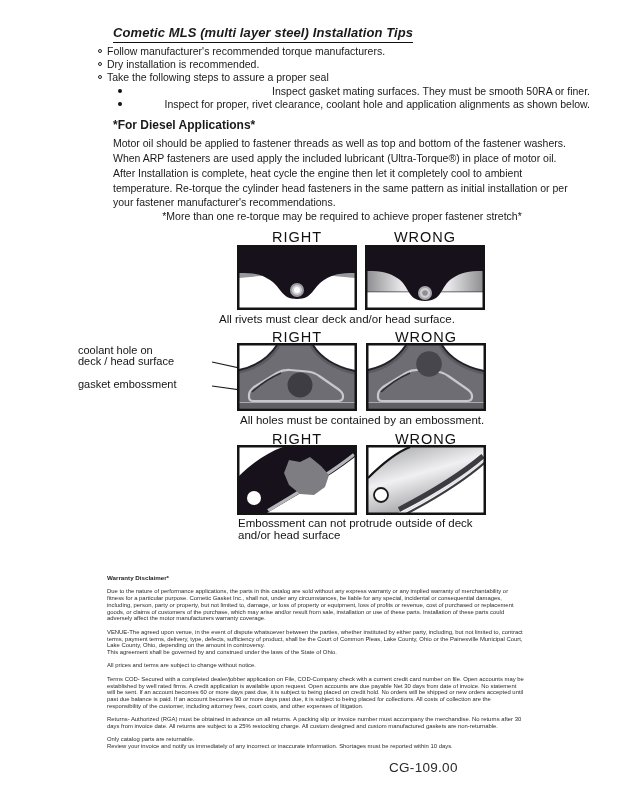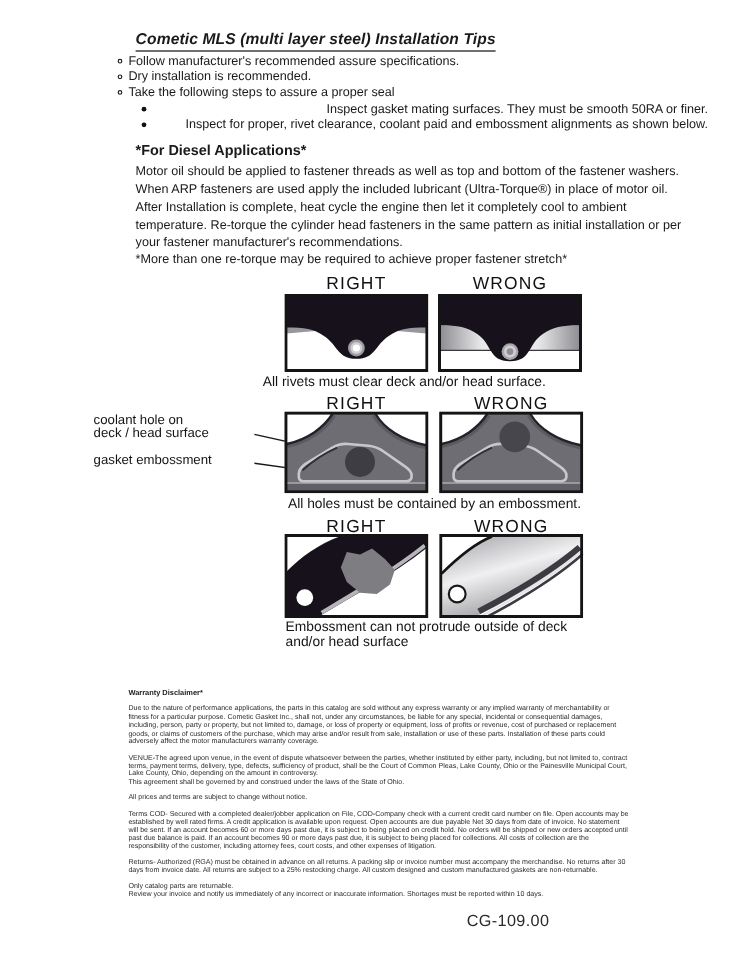--- a/index.html
+++ b/index.html
@@ -17,56 +17,56 @@
   }
   .tips { left:98px; top:45px; width:492px; font-size:10.5px; line-height:13.2px; }
   .tip-row { display:flex; align-items:flex-start; }
   .tip-row.sub { padding-left:20px;justify-content:space-between; }
   .ob { width:4px; height:4px; border:1px solid #222; border-radius:50%;
         display:inline-block; margin:4px 5px 0 0; flex:0 0 auto; }
   .fb { width:4px; height:4px; background:#111; border-radius:50%;
         display:inline-block; margin:4.5px 5px 0 0; flex:0 0 auto; }
   .diesel-h { left:113px; top:118px; font-size:12px; font-weight:bold; }
   .para { left:113px; width:458px; font-size:10.5px; line-height:14.6px; }
-  .p1 { top:136px; } .p2 { top:166px; } .p3 { top:209px; }
+  .p1 { top:136px; } .p2 { top:166px; } .p3 { top:209px;text-align:center; }
   .dlabel { width:120px; text-align:center; font-size:14.5px; letter-spacing:1px; color:#111; }
   .cap { font-size:11.5px; line-height:12.5px; color:#141414; }
   .callouts { left:78px; width:132px; text-align:left; font-size:11px; line-height:11px; color:#141414; }
   .legal { left:107px; top:575px; width:418px; font-size:5.9px; line-height:6.8px; color:#2b2b2b; }
   .legal .lh { font-size:6.2px; font-weight:bold; margin-bottom:6.5px; color:#1c1c1c; }
   .lp { margin-bottom:6.5px; }
   .lp.tight { margin-bottom:0; }
   .code { left:389px; top:760px; font-size:13.5px; letter-spacing:0.3px; color:#2a2a2a; }
   svg.panel { display:block; }
 </style>
 </head>
 <body>
 
 <div class="abs title">Cometic MLS (multi layer steel) Installation Tips</div>
 
 <div class="abs tips">
   <div class="tip-row">
     <span class="ob"></span>
-    <span>Follow manufacturer's recommended assure specifications.</span>
+    <span>Follow manufacturer's recommended torque manufacturers.</span>
   </div>
   <div class="tip-row">
     <span class="ob"></span>
     <span>Dry installation is recommended.</span>
   </div>
   <div class="tip-row">
     <span class="ob"></span>
     <span>Take the following steps to assure a proper seal</span>
   </div>
   <div class="tip-row sub">
     <span class="fb"></span>
     <span>Inspect gasket mating surfaces.  They must be smooth 50RA or finer.</span>
   </div>
   <div class="tip-row sub">
     <span class="fb"></span>
-    <span>Inspect for proper, rivet clearance, coolant paid and embossment alignments as shown below.</span>
+    <span>Inspect for proper, rivet clearance, coolant hole and application alignments as shown below.</span>
   </div>
 </div>
 
 <div class="abs diesel-h">*For Diesel Applications*</div>
 <div class="abs para p1">Motor oil should be applied to fastener threads as well as top and bottom of the fastener washers. When ARP fasteners are used apply the included lubricant (Ultra-Torque®) in place of motor oil.</div>
 <div class="abs para p2">After Installation is complete, heat cycle the engine then let it completely cool to ambient temperature. Re-torque the cylinder head fasteners in the same pattern as initial installation or per your fastener manufacturer's recommendations.</div>
 <div class="abs para p3">*More than one re-torque may be required to achieve proper fastener stretch*</div>
 
 <div class="abs dlabel" style="left:237px; top:229px;">RIGHT</div>
 <div class="abs dlabel" style="left:365px; top:229px;">WRONG</div>

